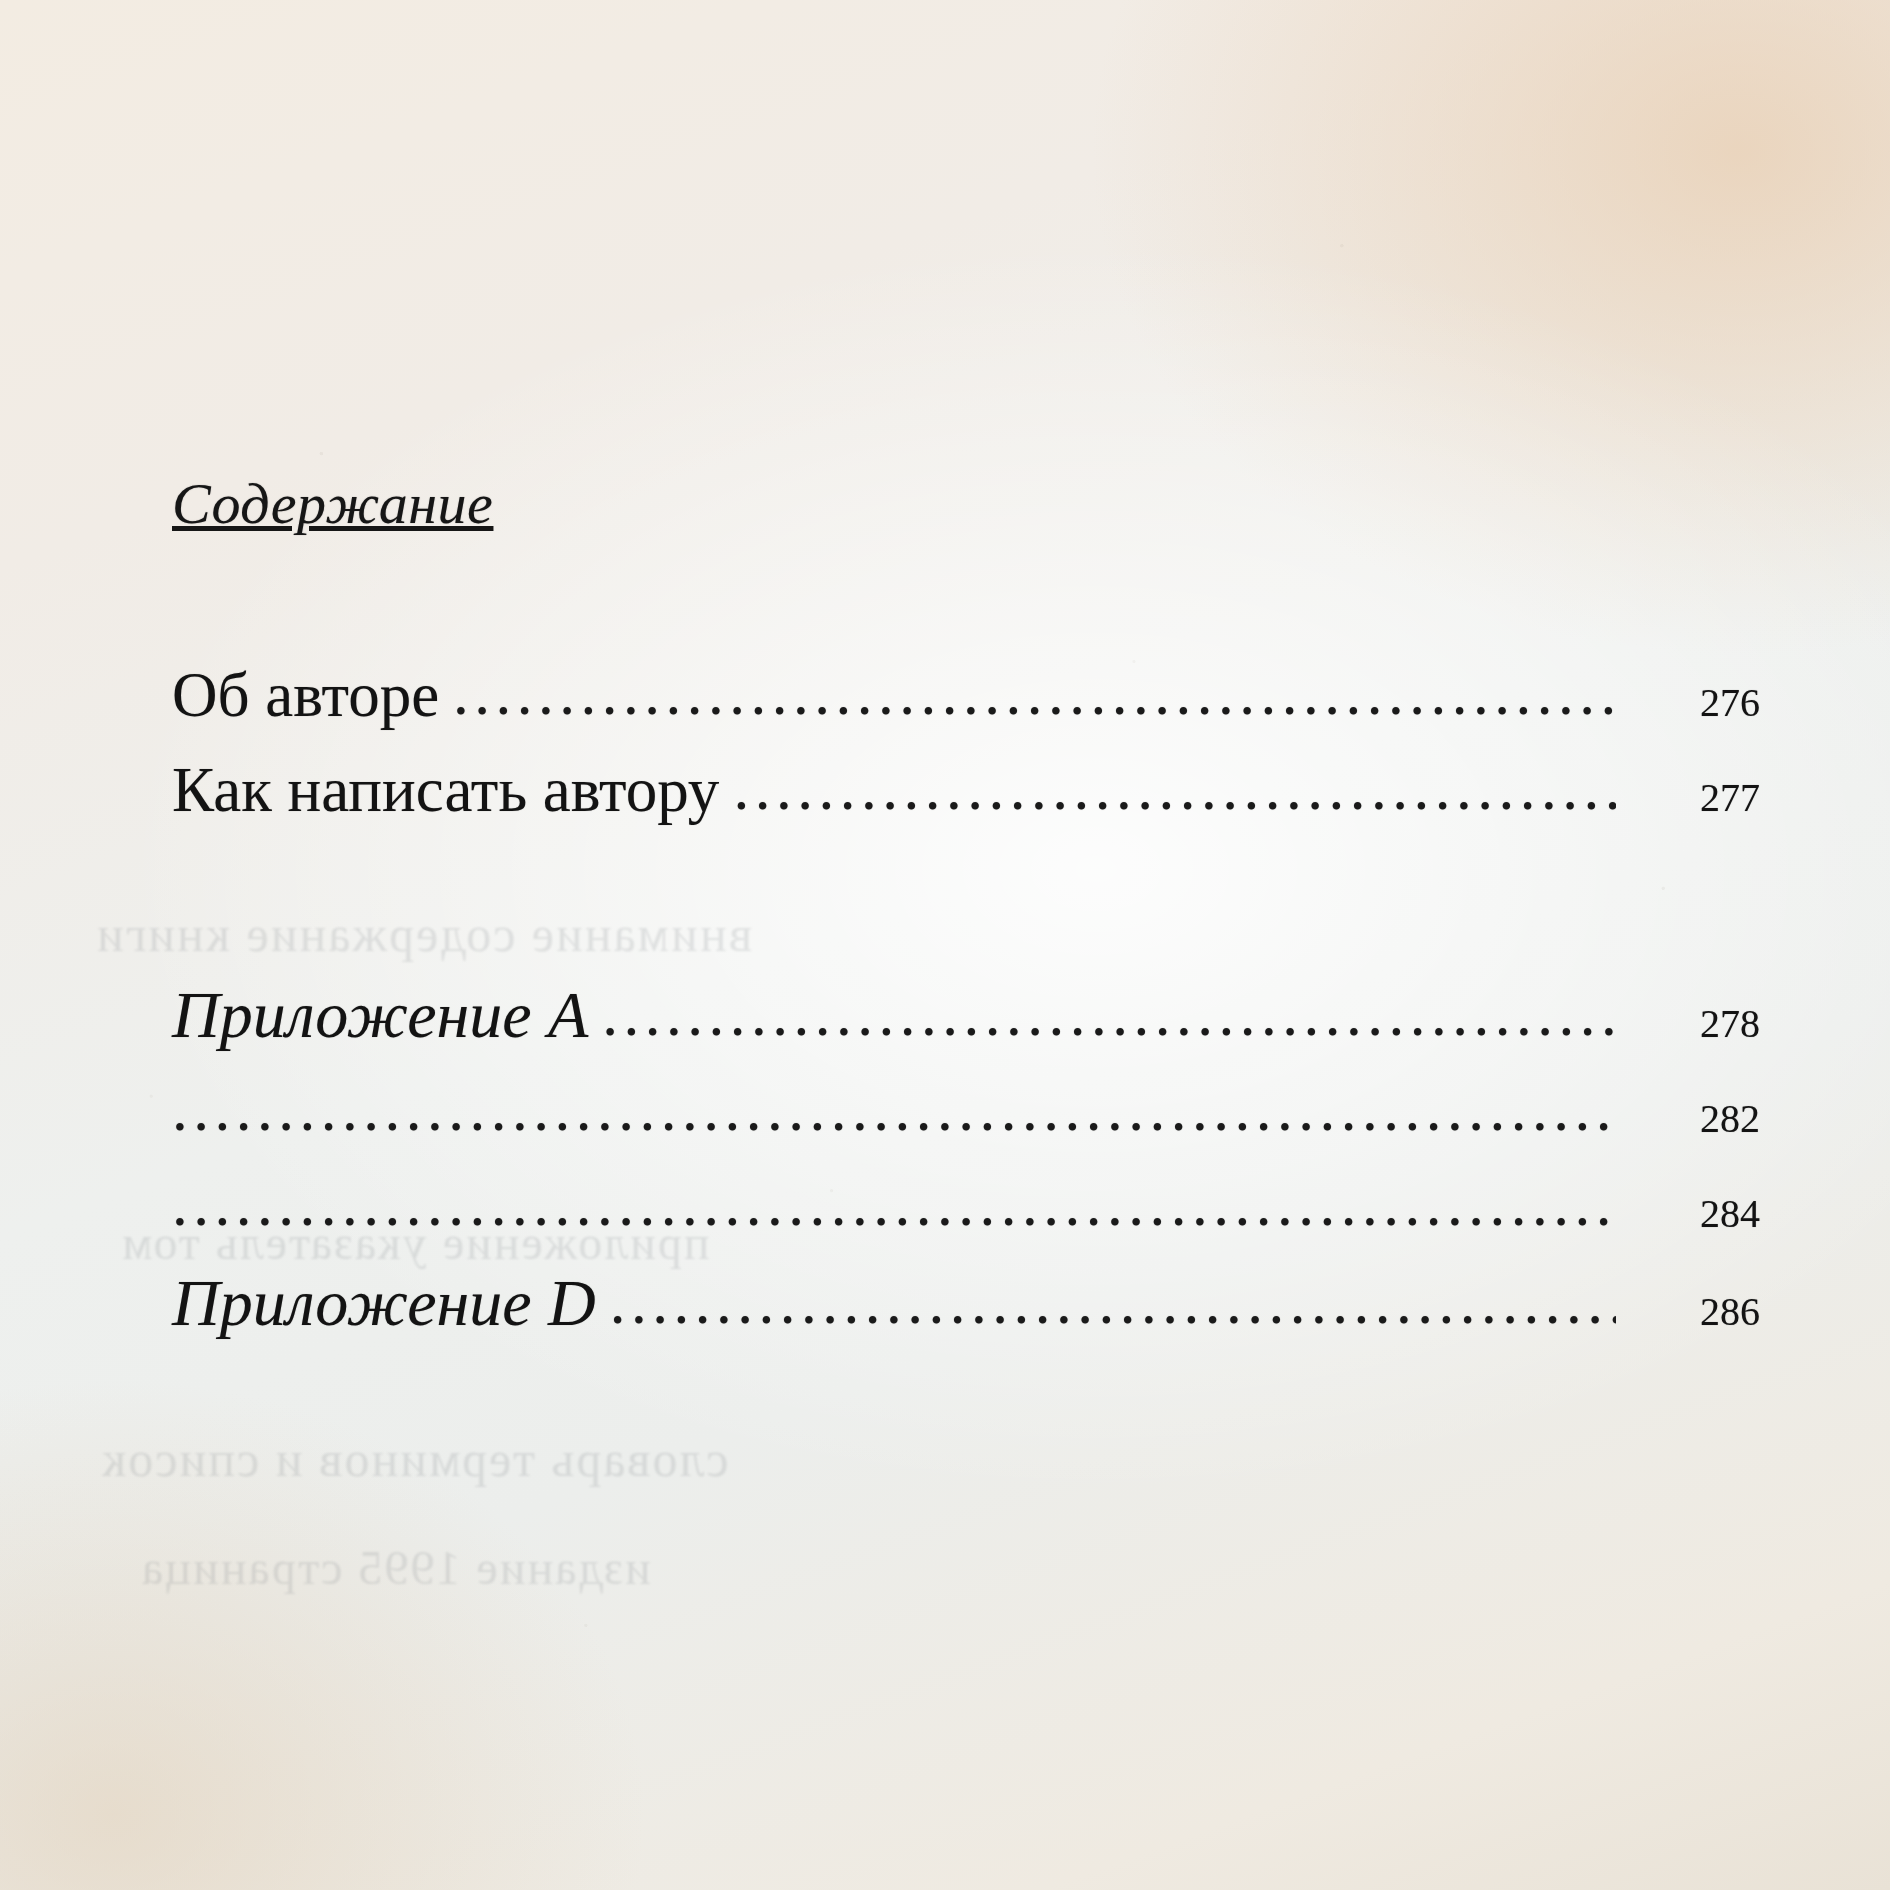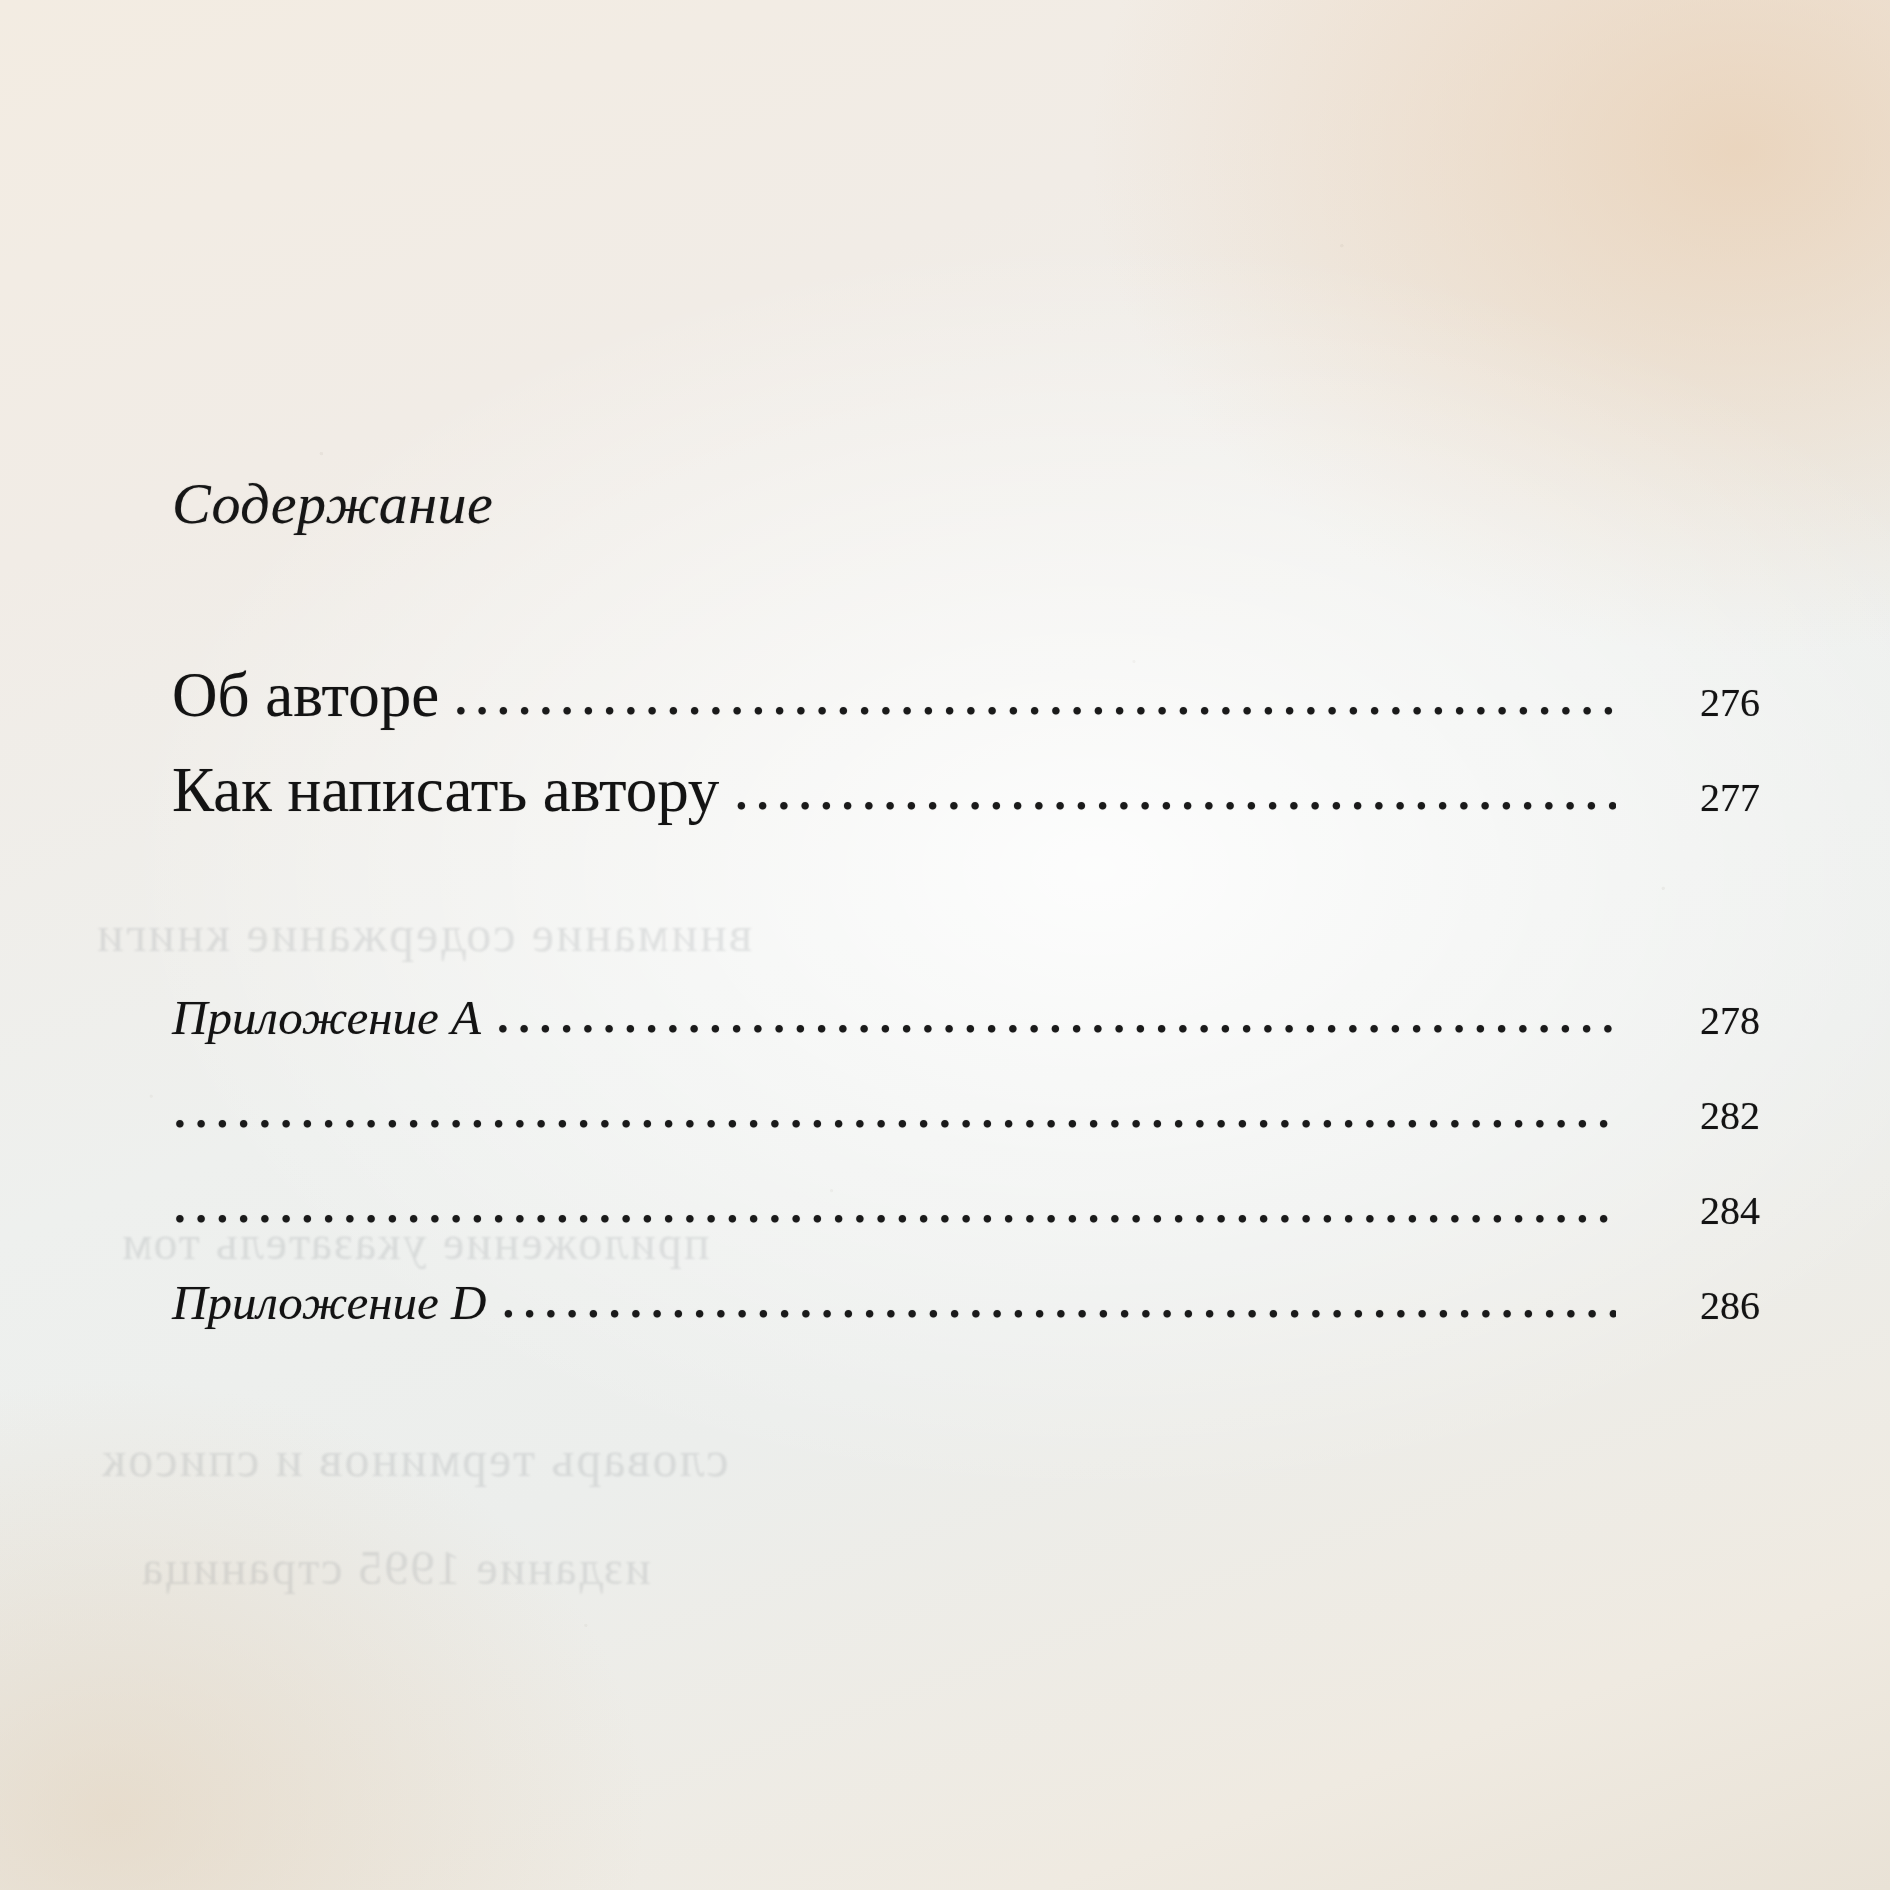--- a/index.html
+++ b/index.html
@@ -68,20 +68,21 @@
     width: 1700px;
   }
 
   .toc-title {
     font-style: italic;
     font-size: 58px;
     color: #161616;
     letter-spacing: 0.5px;
     margin-bottom: 122px;
     text-shadow: 0 0 1.2px rgba(0,0,0,0.35);
+    text-decoration: underline;
   }
 
   .toc-group { margin-bottom: 0; }
   .group-gap { height: 128px; }
 
   .toc-row {
     display: flex;
     align-items: baseline;
     width: 1588px;
     margin-bottom: 22px;
@@ -89,21 +90,21 @@
     text-shadow: 0 0 1.1px rgba(0,0,0,0.3);
     font-family: Liberation Serif, serif;
   }
   .toc-row .label {
     font-size: 63px;
     white-space: nowrap;
     padding-right: 14px;
   }
   .toc-row.appendix .label {
     font-style: italic;
-    font-size: 49px;
+    font-size: 66px;
   }
   .toc-row .leader {
     flex: 1 1 auto;
     overflow: hidden;
     white-space: nowrap;
     font-size: 63px;
     letter-spacing: 5.5px;
     color: #1a1a1a;
     position: relative;
     top: -2px;

